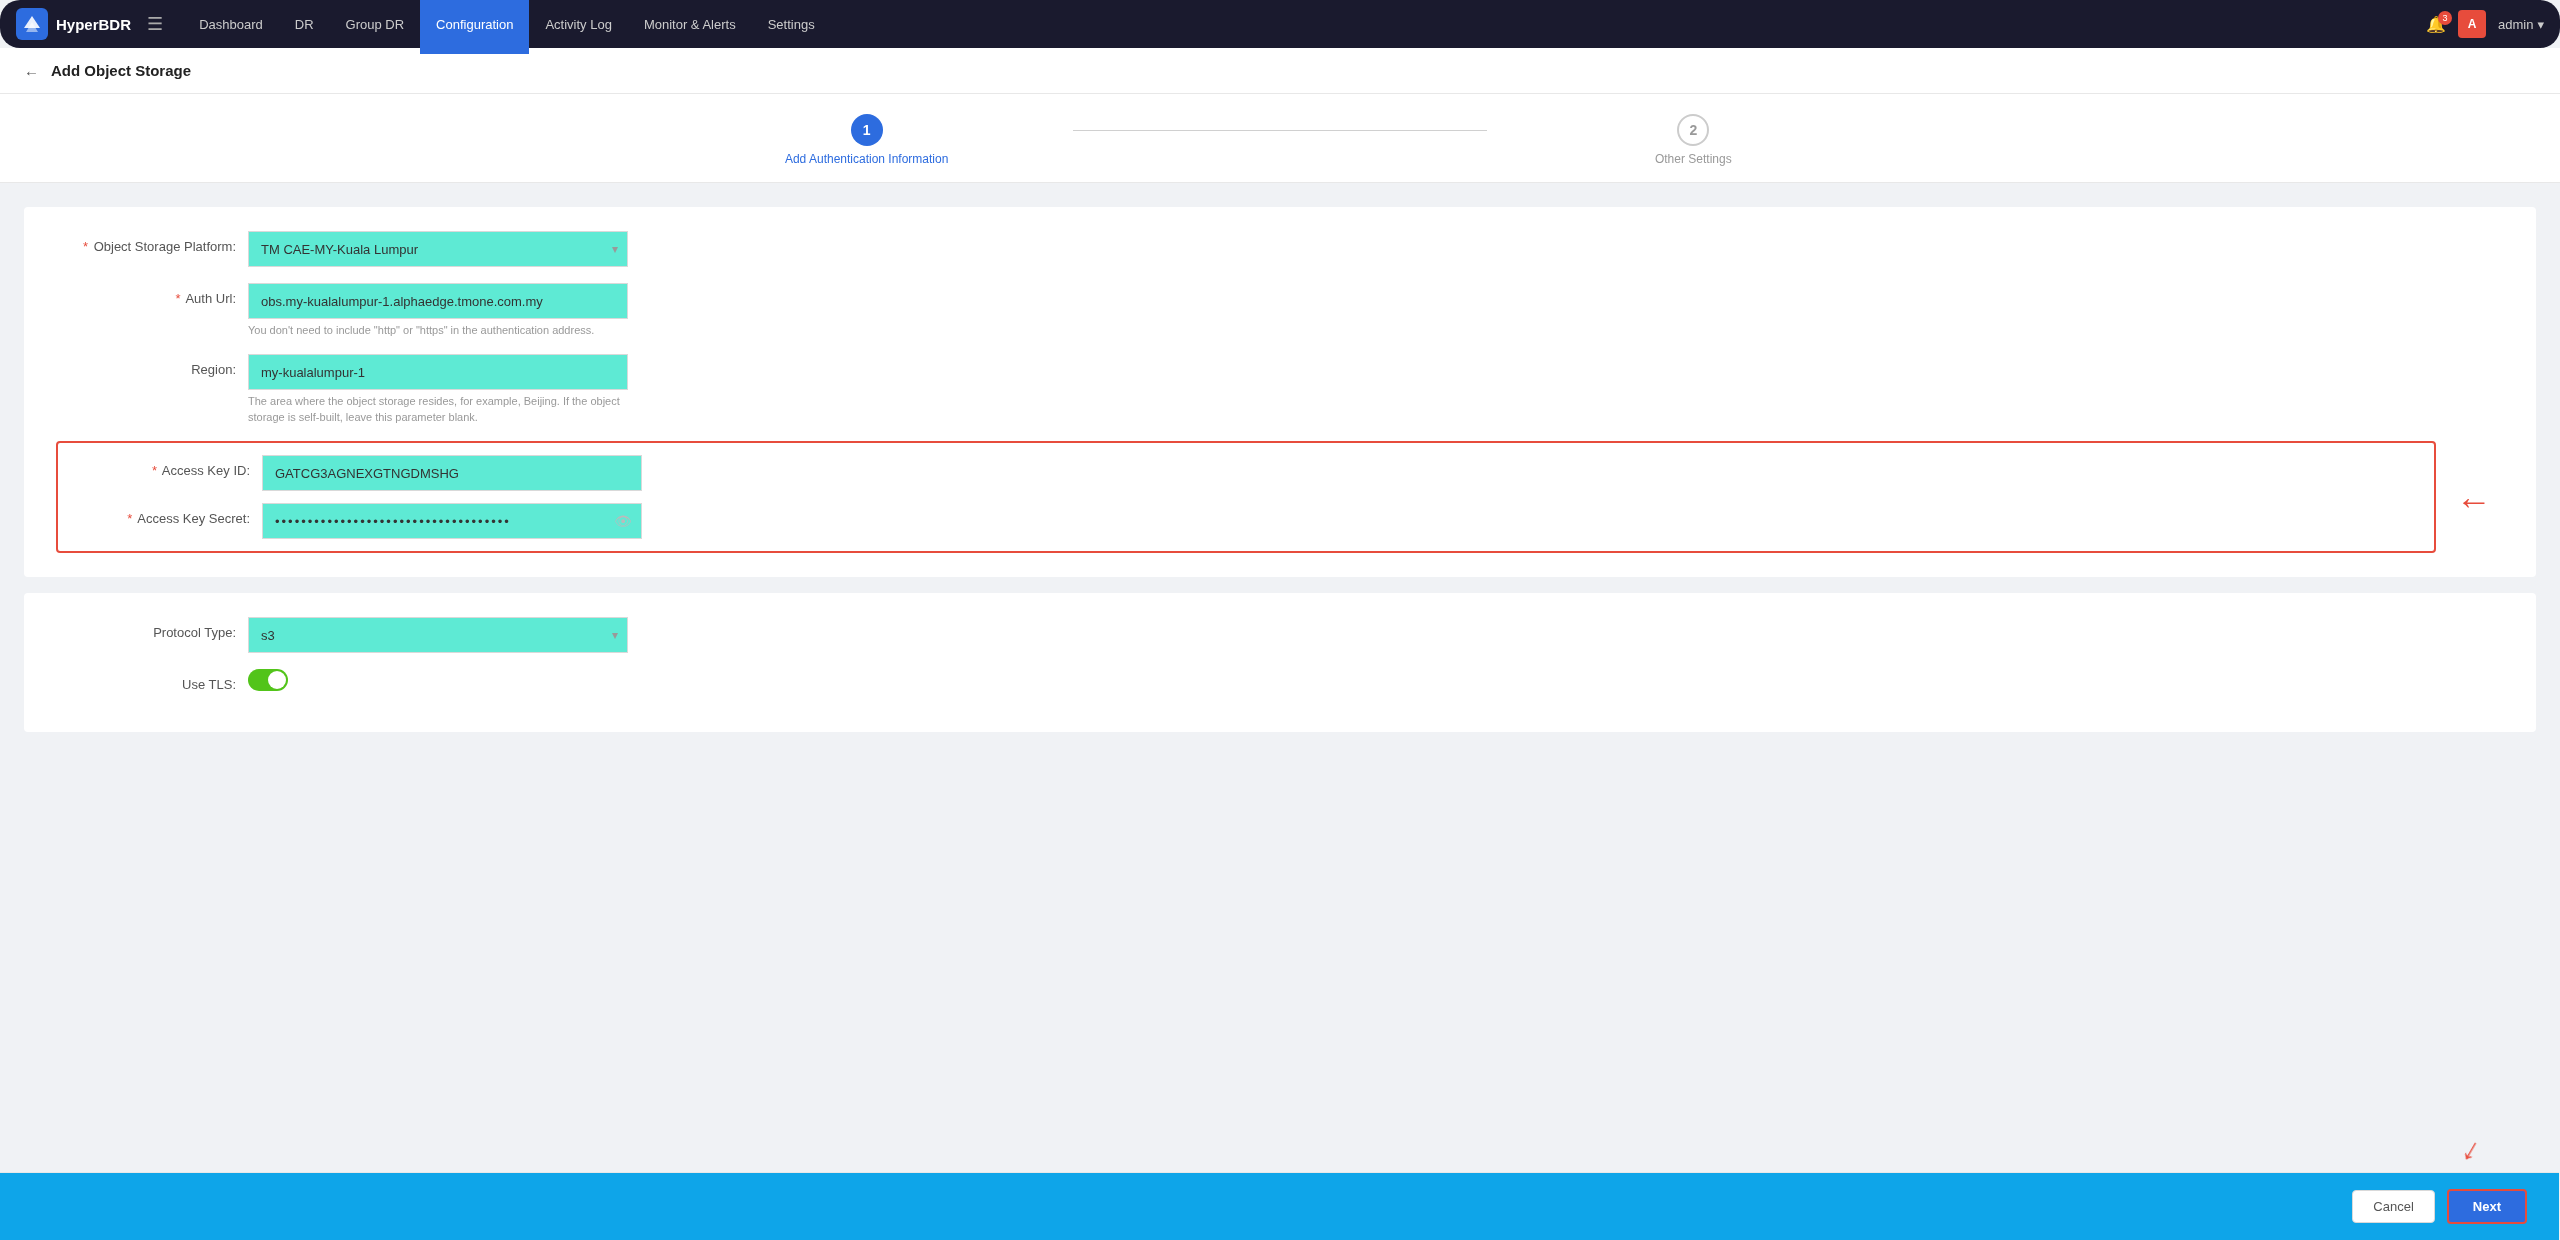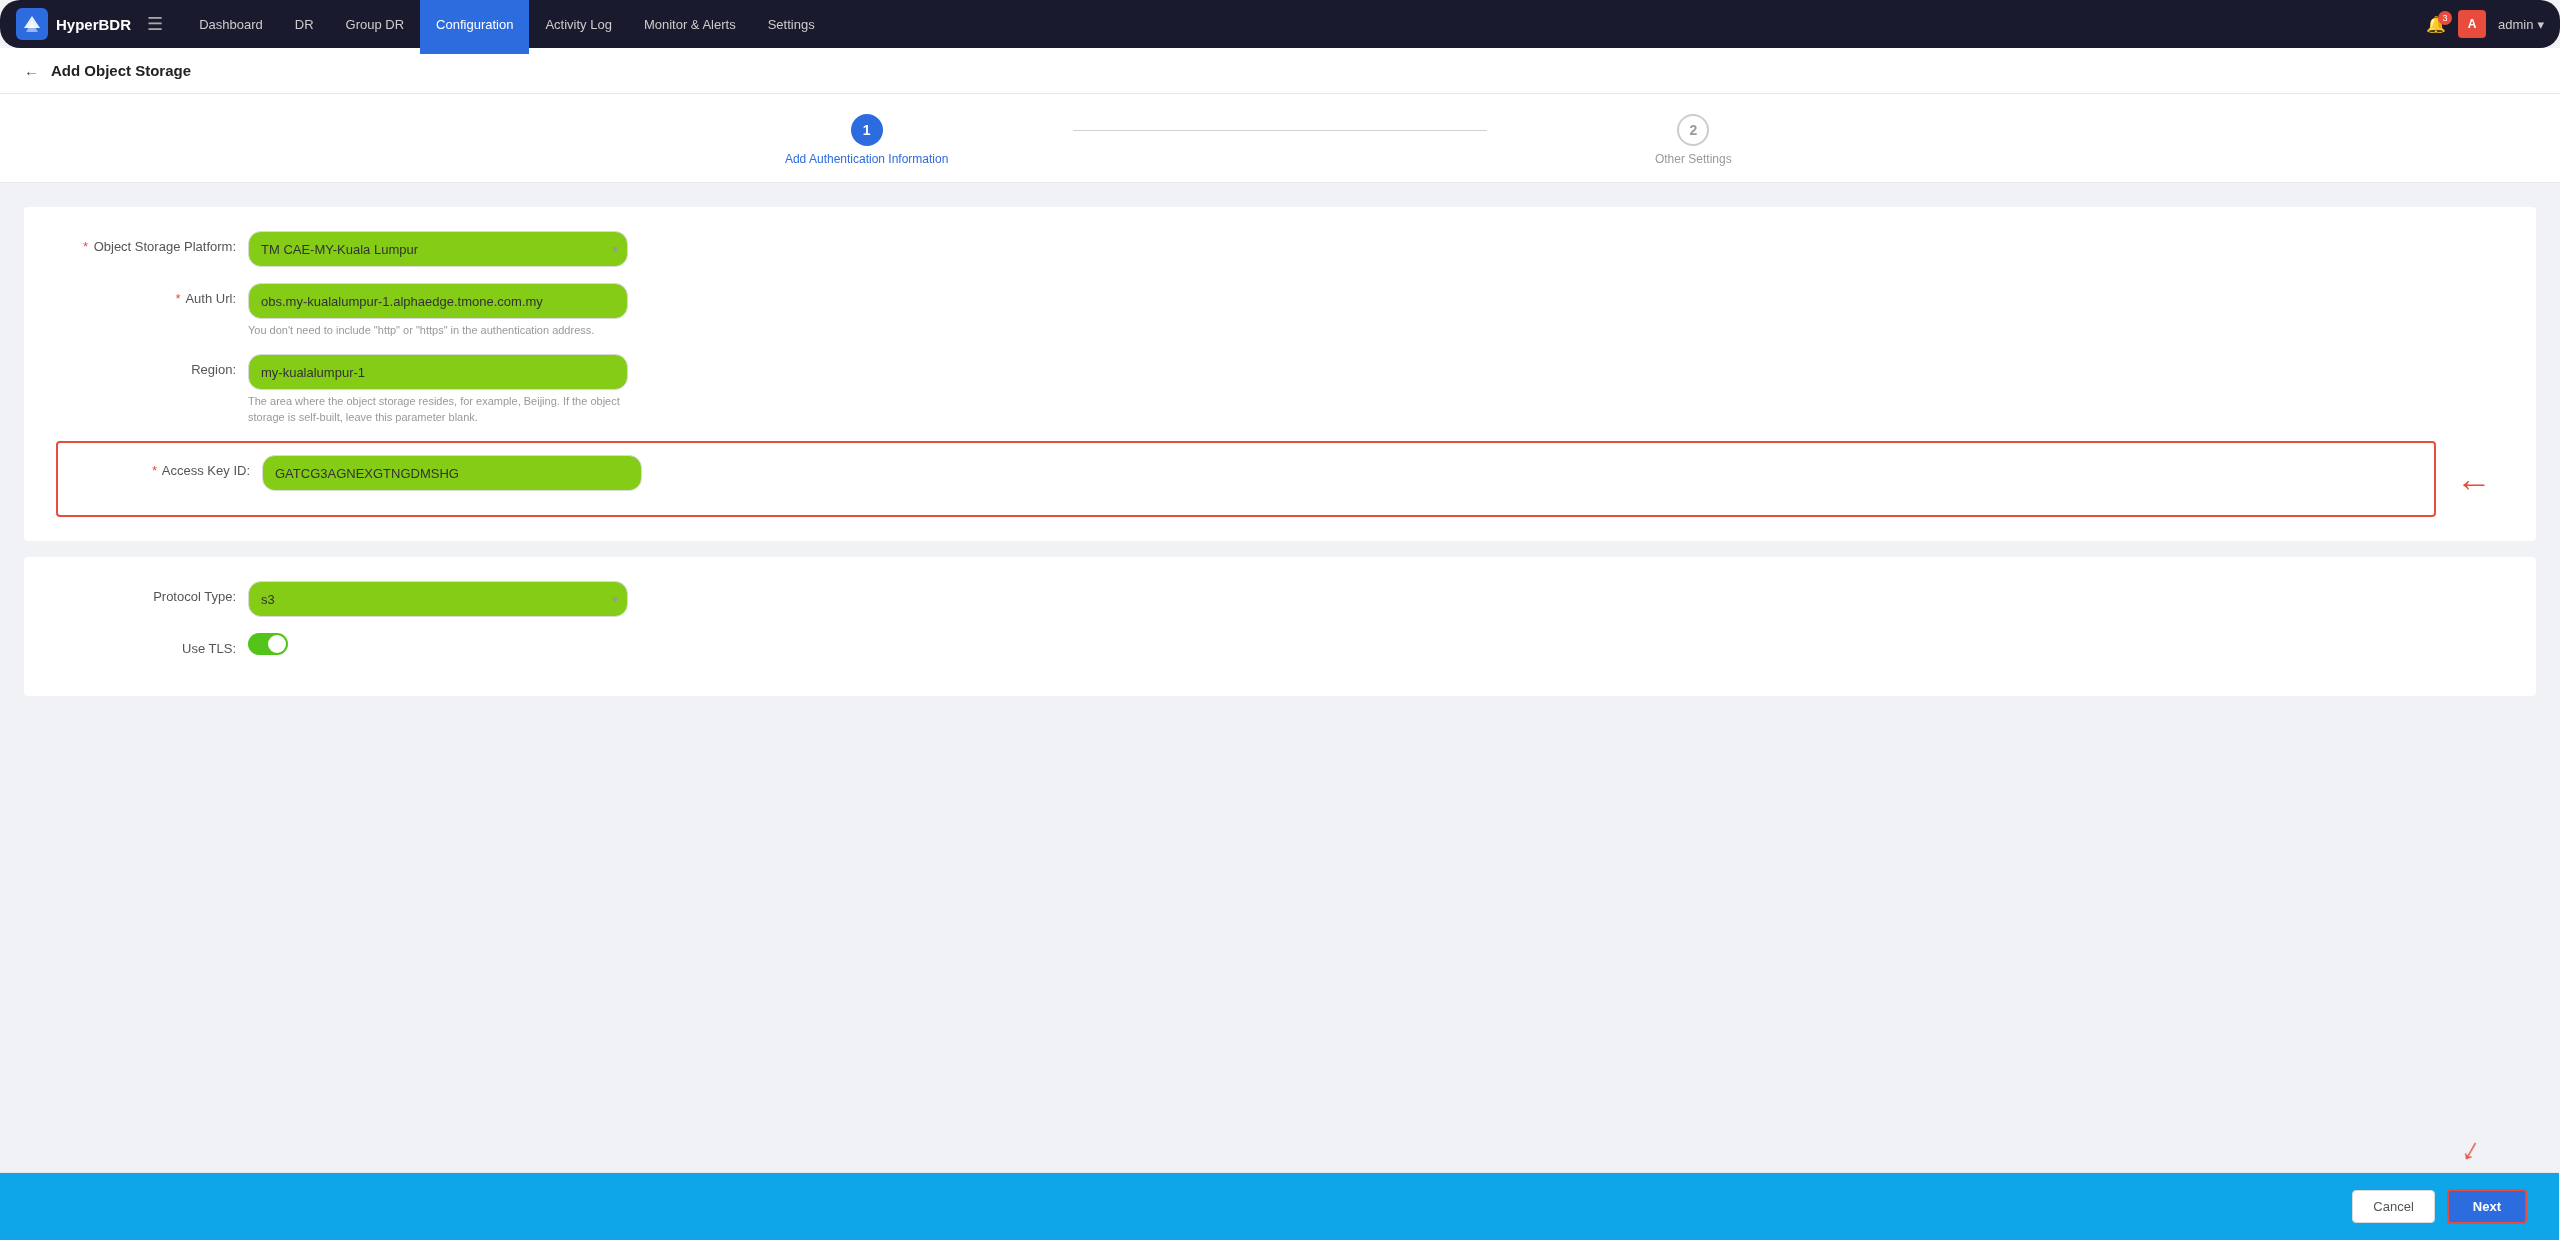--- a/index.html
+++ b/index.html
@@ -183,26 +183,26 @@
     }
     .form-label .required { color: #e74c3c; margin-right: 2px; }
     .form-field {
       flex: 1;
       max-width: 380px;
     }
     .form-field input, .form-field select {
       width: 100%;
       height: 36px;
       border: 1px solid #d9d9d9;
-      border-radius: 13px;
+      border-radius: 0;
       padding: 0 12px;
       font-size: 13px;
       color: #333;
       outline: none;
-      background: #84cc16;
+      background: #5eead4;
     }
     .form-hint {
       font-size: 11px;
       color: #999;
       margin-top: 4px;
       line-height: 1.4;
     }
     .form-select-wrapper {
       position: relative;
     }
@@ -424,20 +424,32 @@
           <div class="form-row" style="margin-bottom: 12px; padding: 0 12px;">
             <div class="form-label">
               <span class="required">*</span>
               <span>Access Key ID:</span>
             </div>
             <div class="form-field">
               <input type="text" value="GATCG3AGNEXGTNGDMSHG" style="">
             </div>
           </div>
 
+          <div class="form-row" style="margin-bottom: 0; padding: 0 12px;">
+            <div class="form-label">
+              <span class="required">*</span>
+              <span>Access Key Secret:</span>
+            </div>
+            <div class="form-field">
+              <div class="password-wrapper">
+                <input type="text" style="letter-spacing: 2px;" value="••••••••••••••••••••••••••••••••••••">
+                <span class="password-eye">👁</span>
+              </div>
+            </div>
+          </div>
         </div>
       </div>
       <div class="arrow-side">
         <span style="color:#e74c3c; font-size:36px; margin-left:8px;">←</span>
       </div>
     </div>
 
   </div>
 
   <div class="form-card">

